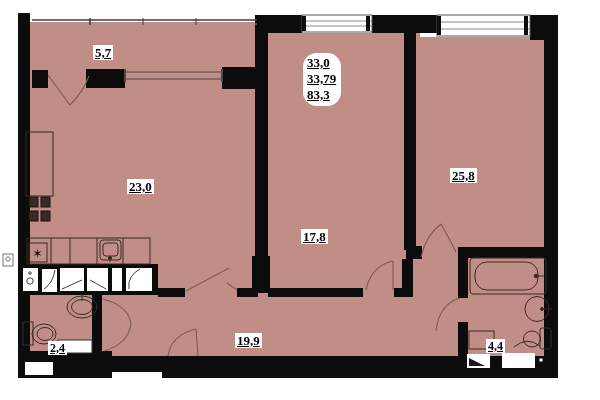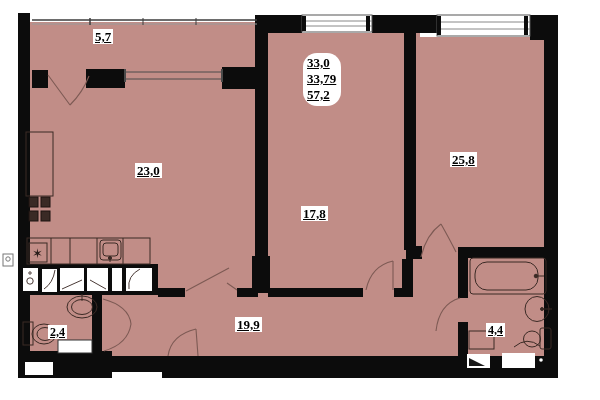--- a/index.html
+++ b/index.html
@@ -4,21 +4,21 @@
 <style>
   html,body{margin:0;padding:0;background:#ffffff;}
   .plan-wrap{
     position:relative;width:600px;height:400px;background:#ffffff;overflow:hidden;
     font-family:"Liberation Serif",serif;
   }
   .plan-svg{position:absolute;left:0;top:0;}
   .area-label{
     position:absolute;background:#ffffff;color:#000;
     font:bold 13px "Liberation Serif",serif;
-    text-decoration:underline;padding:0 2px;line-height:15px;white-space:nowrap;
+    text-decoration:underline;padding:0 2px;line-height:15px;white-space:nowrap;margin-top:16px;
   }
   .area-label.small{font-size:12px;line-height:14px;}
   .summary-box{
     position:absolute;background:#ffffff;color:#000;
     font:bold 13px "Liberation Serif",serif;
     padding:2px 5px 3px 4px;line-height:16px;
   }
   .summary-box div{text-decoration:underline;}
 </style>
 </head>
@@ -172,26 +172,26 @@
     <path d="M186,291 L229,268 M227,283 L237,290"></path>
     <path d="M366,290 Q371,266 393,261 M393,261 L393,290"></path>
     <path d="M421,257 Q426,235 441,224 M441,224 Q450,240 456,252"></path>
     <path d="M436,331 Q439,304 460,298"></path>
     <path d="M103,299 Q129,306 131,324 M131,324 Q128,344 104,351"></path>
     <path d="M168,356 Q171,335 196,329 M196,329 L198,356"></path>
   </g>
 </svg>
 
 <div class="area-label" style="left:93px;top:29px;">5,7</div>
-<div class="area-label" style="left:135px;top:163px;">23,0</div>
-<div class="area-label" style="left:301px;top:206px;">17,8</div>
+<div class="area-label" style="left:127px;top:163px;">23,0</div>
+<div class="area-label" style="left:301px;top:213px;">17,8</div>
 <div class="area-label" style="left:450px;top:152px;">25,8</div>
 <div class="area-label" style="left:235px;top:317px;">19,9</div>
 <div class="area-label small" style="left:48px;top:325px;">2,4</div>
 <div class="area-label small" style="left:486px;top:323px;">4,4</div>
 
 <div class="summary-box" style="left:303px;top:53px;border-radius:14px;">
   <div>33,0</div>
   <div>33,79</div>
-  <div>57,2</div>
+  <div>83,3</div>
 </div>
 
 </div>
 
 </body></html>

